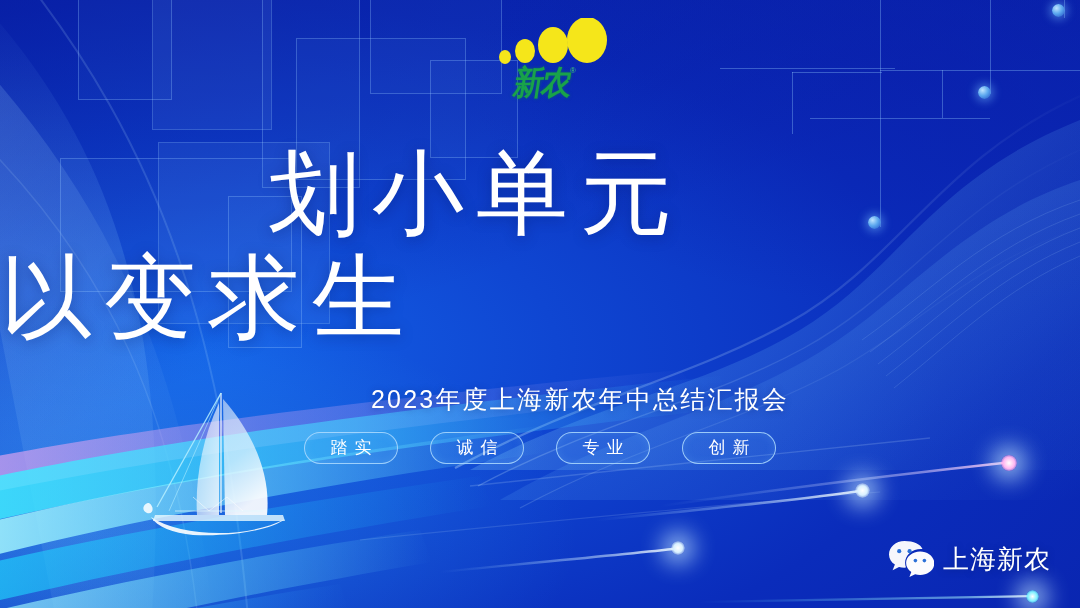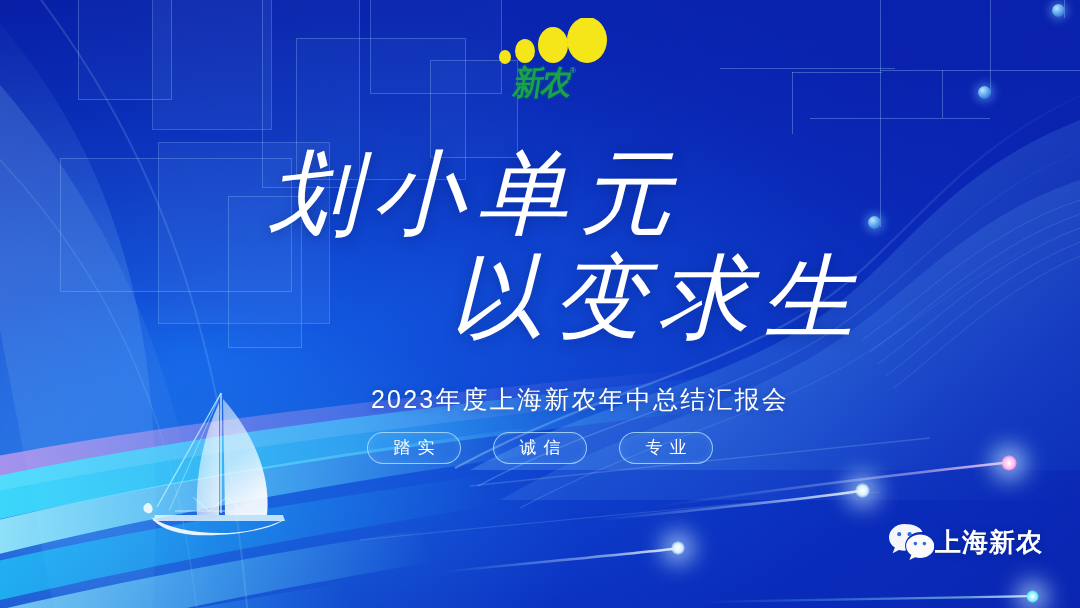--- a/index.html
+++ b/index.html
@@ -83,26 +83,25 @@
 
   
   .headline { position: absolute; left: 0; top: 148px; width: 1080px; }
   .hl-line {
     color: #ffffff;
     font-size: 92px;
     line-height: 1.0;
     letter-spacing: 12px;
     font-weight: 400;
     font-family: "Liberation Serif", "DejaVu Serif", serif;
-    font-style: italic;
     white-space: nowrap;
     text-shadow: 0 2px 14px rgba(0,20,90,.35);
   }
   .hl-line.l1 { margin-left: 268px; }
-  .hl-line.l2 { margin-left: 450px; margin-top: 12px; }
+  .hl-line.l2 { margin-top: 12px; }
 
   
   .subtitle {
     position: absolute; left: 0; top: 383px; width: 1080px;
     text-align: center;
     color: #ffffff;
     font-size: 25px;
     letter-spacing: 2.2px;
     font-weight: 400;
     text-shadow: 0 1px 7px rgba(0,25,100,.4);
@@ -123,22 +122,22 @@
     color: #ffffff;
     font-size: 17px;
     letter-spacing: 7px;
     text-indent: 7px;
     background: rgba(90,165,255,.10);
     box-shadow: inset 0 0 10px rgba(150,210,255,.12);
   }
 
   
   .wechat {
-    position: absolute; left: 888px; top: 522px;
-    display: flex; align-items: center; gap: 1px; font-weight: bold;
+    position: absolute; left: 888px; top: 539px;
+    display: flex; align-items: center; gap: 9px;
   }
   .wechat-label {
     color: #ffffff;
     font-size: 26px;
     letter-spacing: 1px;
     text-shadow: 0 1px 6px rgba(0,30,110,.5);
   }
 </style>
 </head>
 <body>
@@ -332,20 +331,21 @@
     <div class="hl-line l1">划小单元</div>
     <div class="hl-line l2">以变求生</div>
   </div>
 
   <div class="subtitle">2023年度上海新农年中总结汇报会</div>
 
   <div class="tags">
     <div class="tag">踏实</div>
     <div class="tag">诚信</div>
     <div class="tag">专业</div>
+    <div class="tag">创新</div>
   </div>
 
   <div class="wechat">
     <svg width="46" height="40" viewBox="0 0 46 40">
 
       <path d="M 16.5 2 C 7.8 2, 1 8.1, 1 15.4 C 1 19.5, 3.3 23.2, 6.9 25.6 L 4.6 31.2 L 11 27.9
                C 12.7 28.4, 14.6 28.7, 16.5 28.7 C 17 28.7, 17.5 28.7, 18 28.6
                C 17.4 27.1, 17.1 25.5, 17.1 23.8 C 17.1 16.1, 24.2 10, 33 10
                C 33.5 10, 34 10, 34.5 10.1 C 32.9 5.4, 25.6 2, 16.5 2 Z" fill="#ffffff" fill-opacity=".96"></path>
       <circle cx="11.2" cy="12.2" r="2.1" fill="#2a70d8"></circle>

